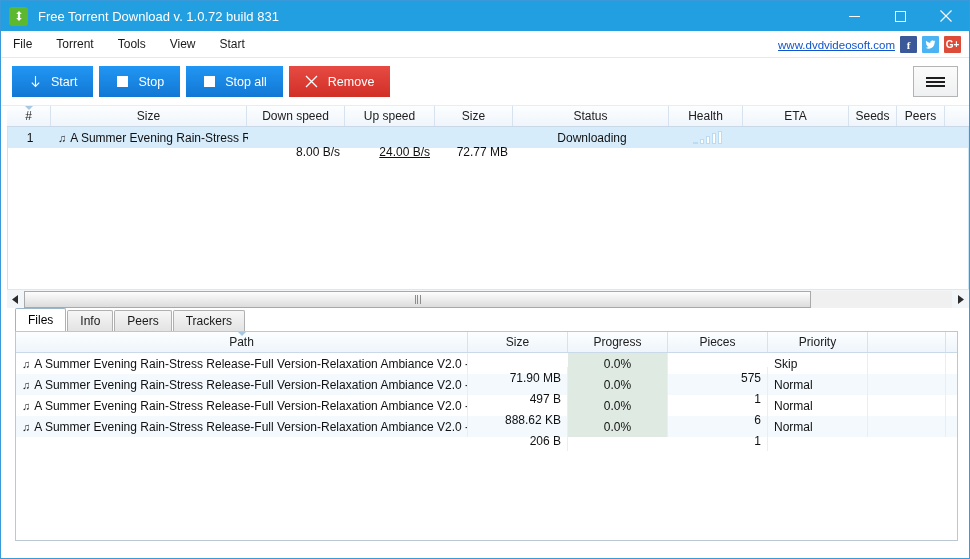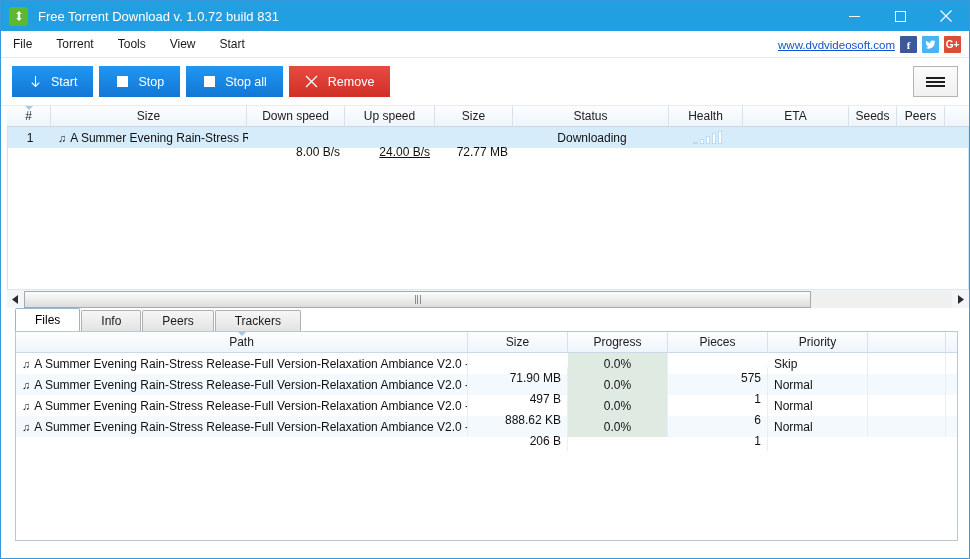--- a/index.html
+++ b/index.html
@@ -262,21 +262,21 @@
     flex: 0 0 23px;
     display: flex;
     align-items: flex-end;
     padding-left: 14px;
     background: #ffffff;
     position: relative;
     gap: 1px;
   }
   .tab {
     height: 21px;
-    padding: 0 19px;
+    padding: 0 12px;
     display: flex; align-items: center;
     font-size: 12px;
     color: #1a1a1a;
     background: linear-gradient(#f6f6f6, #e3e3e3);
     border: 1px solid #b0b0b0;
     border-bottom: none;
     border-radius: 2px 2px 0 0;
     cursor: pointer;
     white-space: nowrap;
   }

